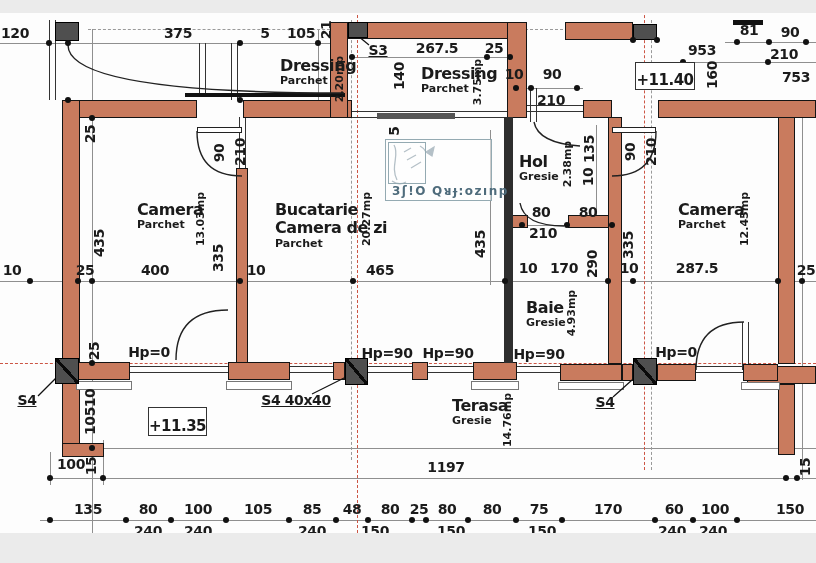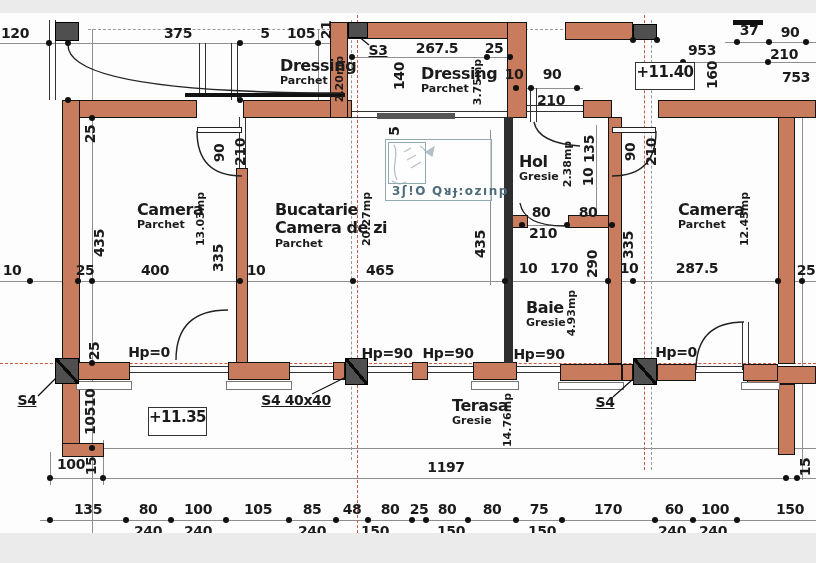--- a/index.html
+++ b/index.html
@@ -23,21 +23,21 @@
   .leaf{position:absolute;background:#fff;border:1.4px solid #222;box-sizing:border-box;z-index:4}
   .dim{position:absolute;transform:translate(-50%,-50%);font-size:14px;font-weight:700;
        white-space:nowrap;letter-spacing:-0.4px;z-index:6}
   .dim.v{transform:translate(-50%,-50%) rotate(-90deg)}
   .dim.u{text-decoration:underline}
   .room{position:absolute;z-index:6;line-height:1.15}
   .rname{font-size:16px;font-weight:700;letter-spacing:-0.4px;white-space:nowrap}
   .rfin{font-size:11px;font-weight:600;white-space:nowrap}
   .rarea{position:absolute;transform:translate(-50%,-50%) rotate(-90deg);font-size:11px;font-weight:700;white-space:nowrap;z-index:6}
   .lvl{position:absolute;border:1.3px solid #333;background:#fff;font-weight:700;font-size:15px;
-       display:flex;align-items:flex-start;justify-content:center;z-index:7;letter-spacing:-0.5px}
+       display:flex;align-items:flex-end;justify-content:center;z-index:7;letter-spacing:-0.5px}
   .band{position:absolute;left:0;width:816px;background:#ebebeb;z-index:40}
   .stamp{position:absolute;left:385px;top:139px;width:107px;height:62px;border:1.2px solid #94aab2;
          background:rgba(255,255,255,.55);z-index:7;box-sizing:border-box}
   .stamp .cell{position:absolute;left:2px;top:2px;width:38px;height:42px;border:1px solid #94aab2;box-sizing:border-box}
   .stamp .txt{position:absolute;bottom:2px;color:#4f6c7c;font-size:12px;font-weight:700;letter-spacing:1.5px;white-space:nowrap}
   .stamp .t1{left:6px}
   .stamp .t2{left:46px}
   svg.ovl{position:absolute;left:0;top:0;z-index:4;pointer-events:none}
 </style>
 </head>
@@ -271,21 +271,21 @@
     <span class="dim" style="left: 15px; top: 33px;">120</span>
     <span class="dim" style="left: 178px; top: 33px;">375</span>
     <span class="dim" style="left: 265px; top: 33px;">5</span>
     <span class="dim" style="left: 301px; top: 33px;">105</span>
     <span class="dim v" style="left: 326px; top: 30px;">21</span>
     <span class="dim u" style="left: 378px; top: 50px;">S3</span>
     <span class="dim" style="left: 437px; top: 48px;">267.5</span>
     <span class="dim" style="left: 494px; top: 48px;">25</span>
     <span class="dim v" style="left: 399px; top: 76px;">140</span>
     <span class="dim" style="left: 702px; top: 50px;">953</span>
-    <span class="dim" style="left: 749px; top: 30px;">37</span>
+    <span class="dim" style="left: 749px; top: 30px;">81</span>
     <span class="dim" style="left: 790px; top: 32px;">90</span>
     <span class="dim" style="left: 784px; top: 54px;">210</span>
     <span class="dim v" style="left: 712px; top: 75px;">160</span>
     <span class="dim" style="left: 796px; top: 77px;">753</span>
     <span class="dim" style="left: 514px; top: 74px;">10</span>
     <span class="dim" style="left: 552px; top: 74px;">90</span>
     <span class="dim" style="left: 551px; top: 100px;">210</span>
     <span class="dim v" style="left: 394px; top: 131px;">5</span>
     <span class="dim v" style="left: 219px; top: 153px;">90</span>
     <span class="dim v" style="left: 240px; top: 152px;">210</span>

